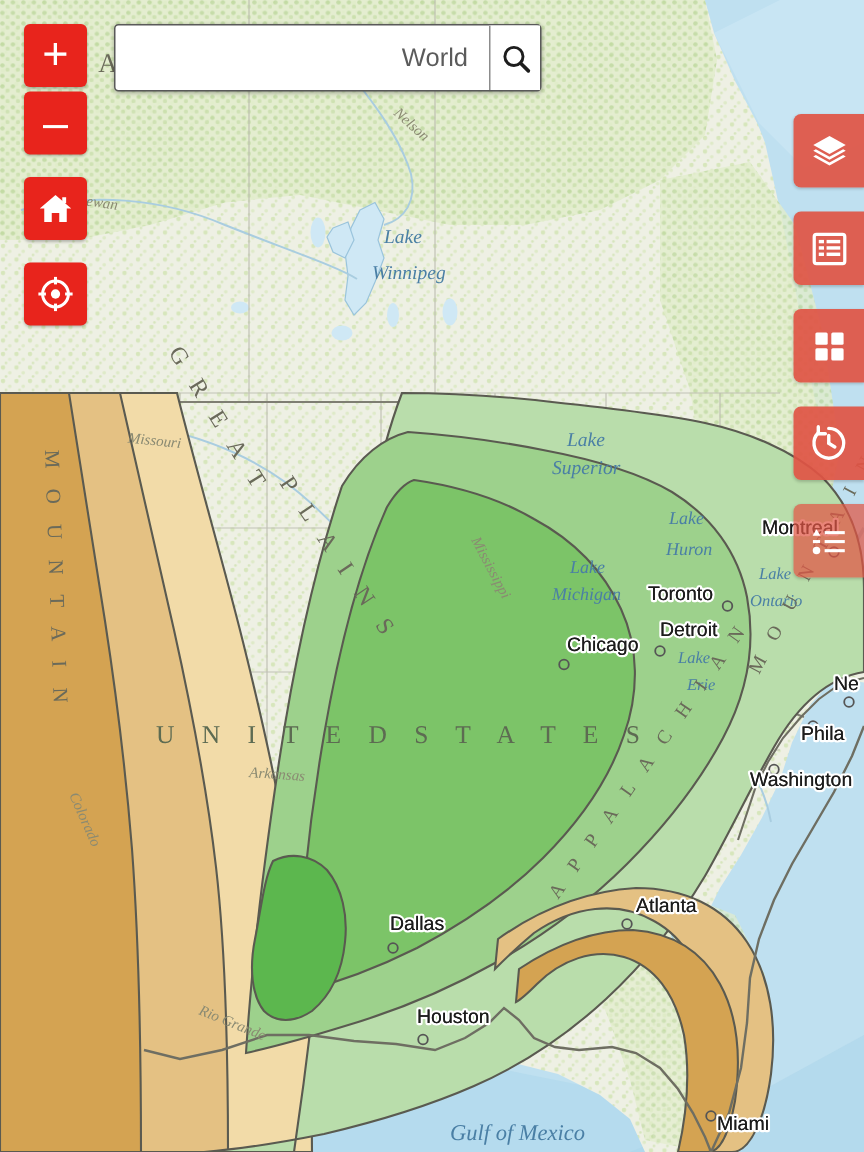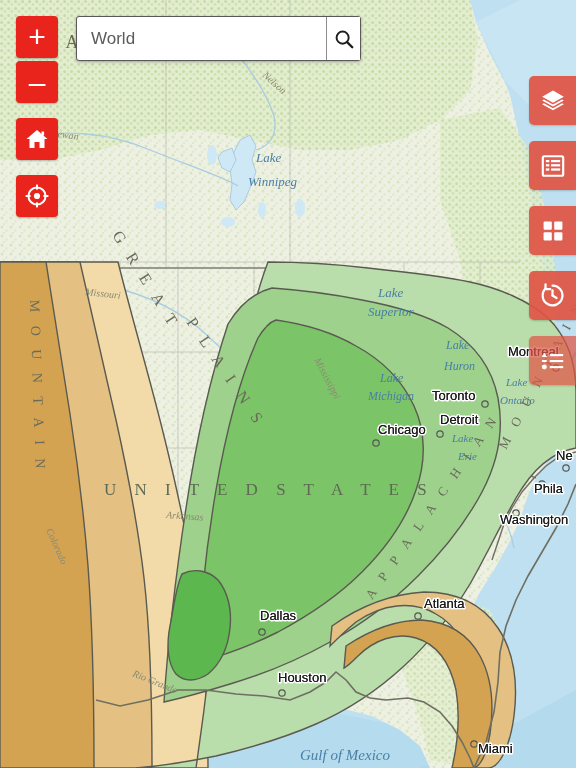--- a/index.html
+++ b/index.html
@@ -34,20 +34,21 @@
     border: 1px solid #595959;
     border-radius: 3px;
     box-shadow: 0 1px 3px rgba(0,0,0,0.30);
     z-index: 40;
   }
   #search-input {
     flex: 1; border: none; outline: none; background: transparent;
     font-size: 17px; color: #5b5b5b;
     padding: 0 14px;
     font-family: "Liberation Sans", sans-serif;
+    text-align: right;
   }
   #search-input::placeholder { color: #9a9a9a; }
   #search-btn {
     width: 47px; border: none; border-left: 1px solid #8c8c8c;
     background: #fff; cursor: pointer;
     display: flex; align-items: center; justify-content: center;
   }
 
   
   #left-controls {

